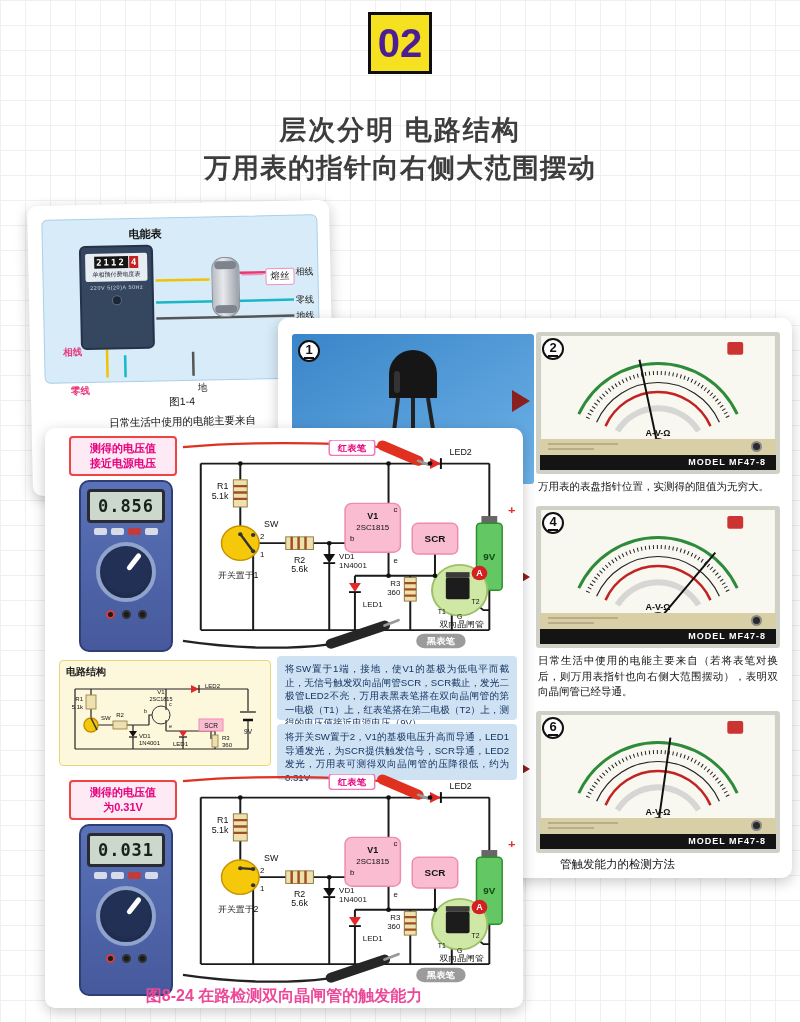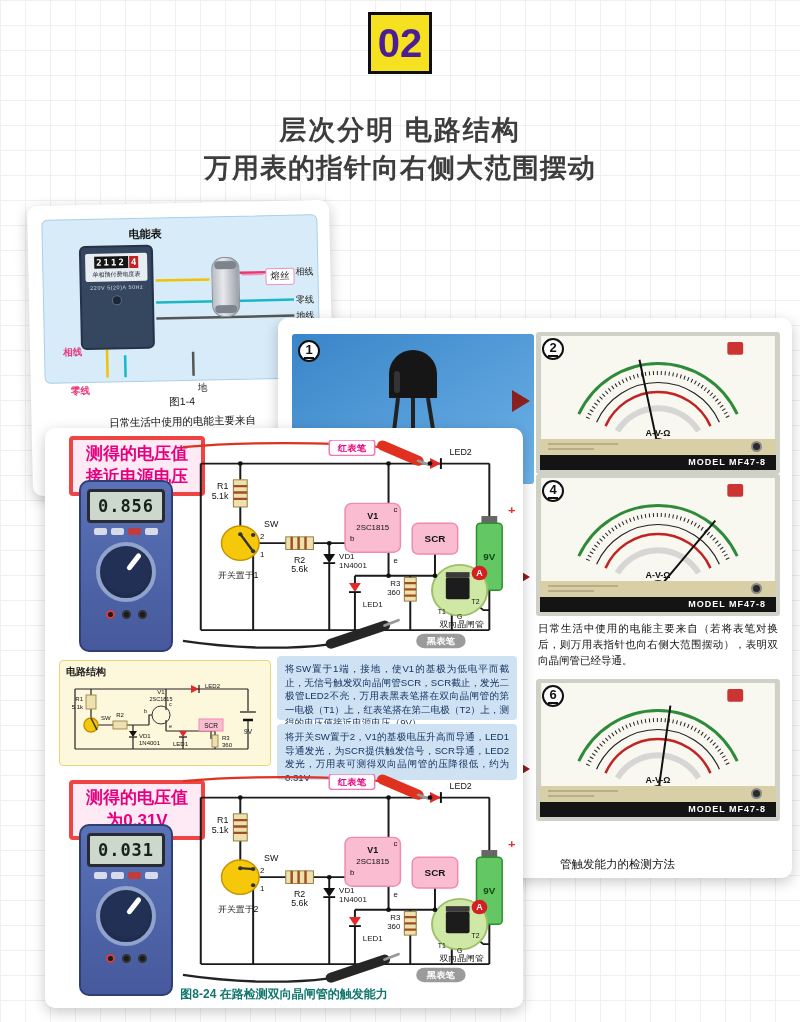--- a/index.html
+++ b/index.html
@@ -76,22 +76,22 @@
   .scap{font-size:10.5px;line-height:1.5;color:#111;margin:5px 2px 11px;text-align:justify;}
   .b-caption{position:absolute;left:282px;top:539px;font-size:11.5px;color:#111;}
   .avo{font-size:9px;font-weight:bold;fill:#111;text-anchor:middle;}
   .arc-g{stroke:#2e8b3a;stroke-width:3;fill:none}
   .arc-t{stroke:#222;stroke-width:4;fill:none;stroke-dasharray:1,3}
   .arc-k{stroke:#222;stroke-width:1.2;fill:none}
   .arc-r{stroke:#c22222;stroke-width:2.5;fill:none}
   .arc-m{stroke:#c8c8c8;stroke-width:6;fill:none;opacity:.7}
   .needle{stroke:#111;stroke-width:2;}
   
-  .plabel-box{position:absolute;width:104px;background:#fdeaf4;border:4px solid #ef4444;border-radius:4px;color:#e6007e;
-    font-weight:bold;font-size:17px;text-align:center;padding:3px 12px;line-height:1.35;}
+  .plabel-box{position:absolute;width:104px;background:#fdeaf4;border:2px solid #ef4444;border-radius:4px;color:#e6007e;
+    font-weight:bold;font-size:11px;text-align:center;padding:3px 0;line-height:1.35;}
   .pl1{left:24px;top:8px}.pl2{left:24px;top:352px}
   .dmm{position:absolute;width:94px;height:172px;background:linear-gradient(#5a72b8,#46599c);
     border:2px solid #2f3f75;border-radius:10px;box-sizing:border-box;padding:7px 6px 5px;
     display:flex;flex-direction:column;align-items:center;}
   .dmm1{left:34px;top:52px}.dmm2{left:34px;top:396px}
   .dmm-screen{width:100%;height:34px;background:#cdd8cc;border:3px solid #2a2a33;border-radius:4px;box-sizing:border-box;
     display:flex;align-items:center;justify-content:center;}
   .dmm-reading{font-family:"DejaVu Sans Mono",monospace;font-weight:bold;font-size:17px;color:#15241a;letter-spacing:1px;}
   .dmm-buttons{display:flex;gap:4px;margin-top:5px;}
   .dbtn{width:13px;height:7px;border-radius:2px;background:#d8dce8;}
@@ -139,21 +139,21 @@
   .ytitle{font-size:10px;font-weight:bold;color:#222;padding:4px 6px 0;}
   .mini{display:block;width:200px;height:78px;margin:0 auto;}
   .mwire path{stroke:#222;stroke-width:1.2;fill:none}
   .mbar{stroke:#111;stroke-width:1.2}
   .mres{fill:#efe0b0;stroke:#8a7a40;stroke-width:.8}
   .mt{font-size:6px}.mt55{font-size:5.5px}.mt65{font-size:6.5px}
   .pbox{position:absolute;background:#cfe2f4;border-radius:4px;padding:6px 8px;font-size:9.6px;line-height:1.42;
     color:#10305e;text-align:justify;box-sizing:border-box;}
   .pb1{left:232px;top:228px;width:240px;height:64px;}
   .pb2{left:232px;top:296px;width:240px;height:56px;}
-  .c-caption{position:absolute;left:0;right:0;top:558px;text-align:center;font-size:12px;font-weight:bold;color:#0f766e;}
+  .c-caption{position:absolute;left:0;right:0;top:558px;text-align:center;font-size:16px;font-weight:bold;color:#ec4899;}
 </style>
 </head>
 <body>
 
 <div class="page">
 
   <div class="header">
     <div class="badge02">02</div>
   </div>
   <div class="sub sub1">层次分明 电路结构</div>
@@ -242,20 +242,21 @@
             <line class="needle" x1="118" y1="112" x2="118" y2="22" transform="rotate(-12 118 112)"></line>
             <circle cx="118" cy="112" r="9" fill="#333"></circle>
           </svg>
           <div class="amid">
               <i class="l1"></i>
               <i class="l2"></i>
               <b></b>
             </div>
           <div class="amodel">MODEL MF47-8</div>
         </div>
+        <p class="scap">万用表的表盘指针位置，实测得的阻值为无穷大。</p>
       </div>
 
       <div class="step-block">
         <div class="ameter">
           <span class="badge">
               <i>4</i>
             </span>
           <svg class="aface" viewBox="0 0 236 104">
             <rect width="236" height="104" fill="#f8f7f0"></rect>
             <path class="arc-g" d="M38,79 A88,88 0 0 1 198,79"></path>

